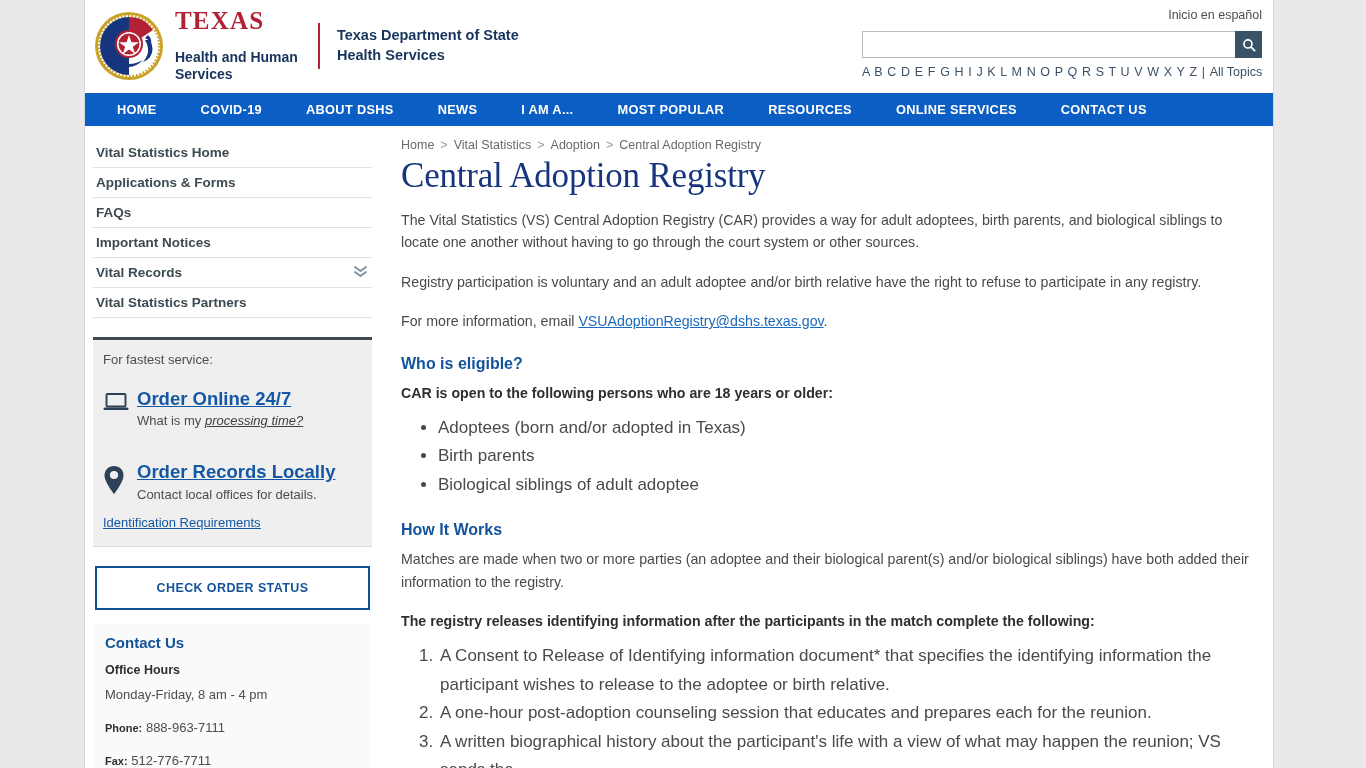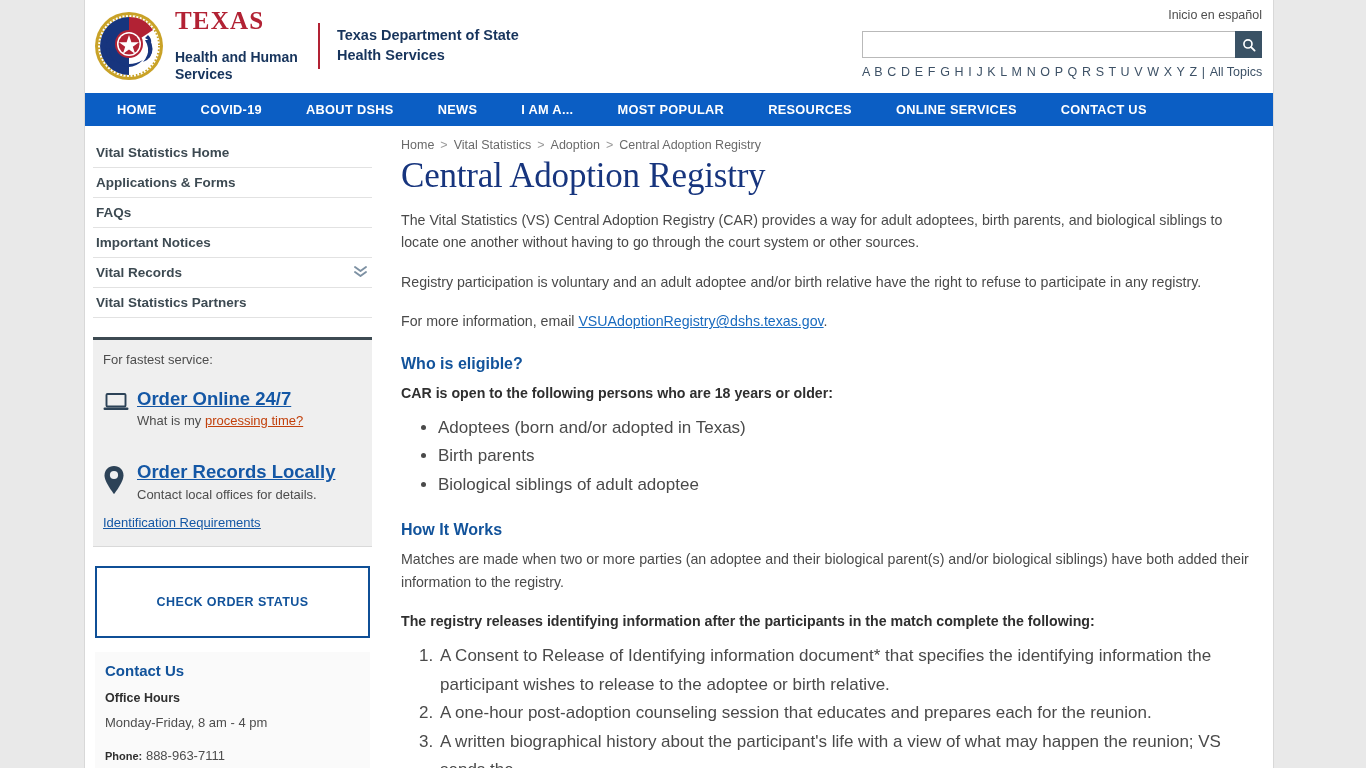--- a/index.html
+++ b/index.html
@@ -166,39 +166,39 @@
     color: #1457a5;
     font-size: 18.5px;
     font-weight: 700;
     text-decoration: underline;
     line-height: 1.1;
   }
   .svc-sub {
     font-size: 13px; color: #4d4d4d;
     margin: 4px 0 0 0;
   }
-  .svc-sub a { color: #c2410c; text-decoration: underline; }
+  .svc-sub a { color: #404040; text-decoration: underline; font-style: italic; }
   .svc-gap { height: 34px; }
   .svc-idreq {
     margin-top: 13px;
     font-size: 13px;
     text-decoration: underline;
   }
   .svc-idreq a { color: #1457a5; text-decoration: underline; }
 
   .cos-btn {
     margin: 19px 2px 0 2px;
     border: 2px solid #0f4f96;
     background: #fff;
     color: #12539b;
     font-size: 12.5px;
     font-weight: 700;
     letter-spacing: .4px;
     text-align: center;
-    padding: 27px 0;
+    padding: 13px 0;
     cursor: pointer;
   }
   .contactbox {
     margin: 14px 2px 0 2px;
     background: #fafafa;
     padding: 10px 12px 14px 10px;
   }
   .contact-h {
     color: #12539b;
     font-size: 15px;

